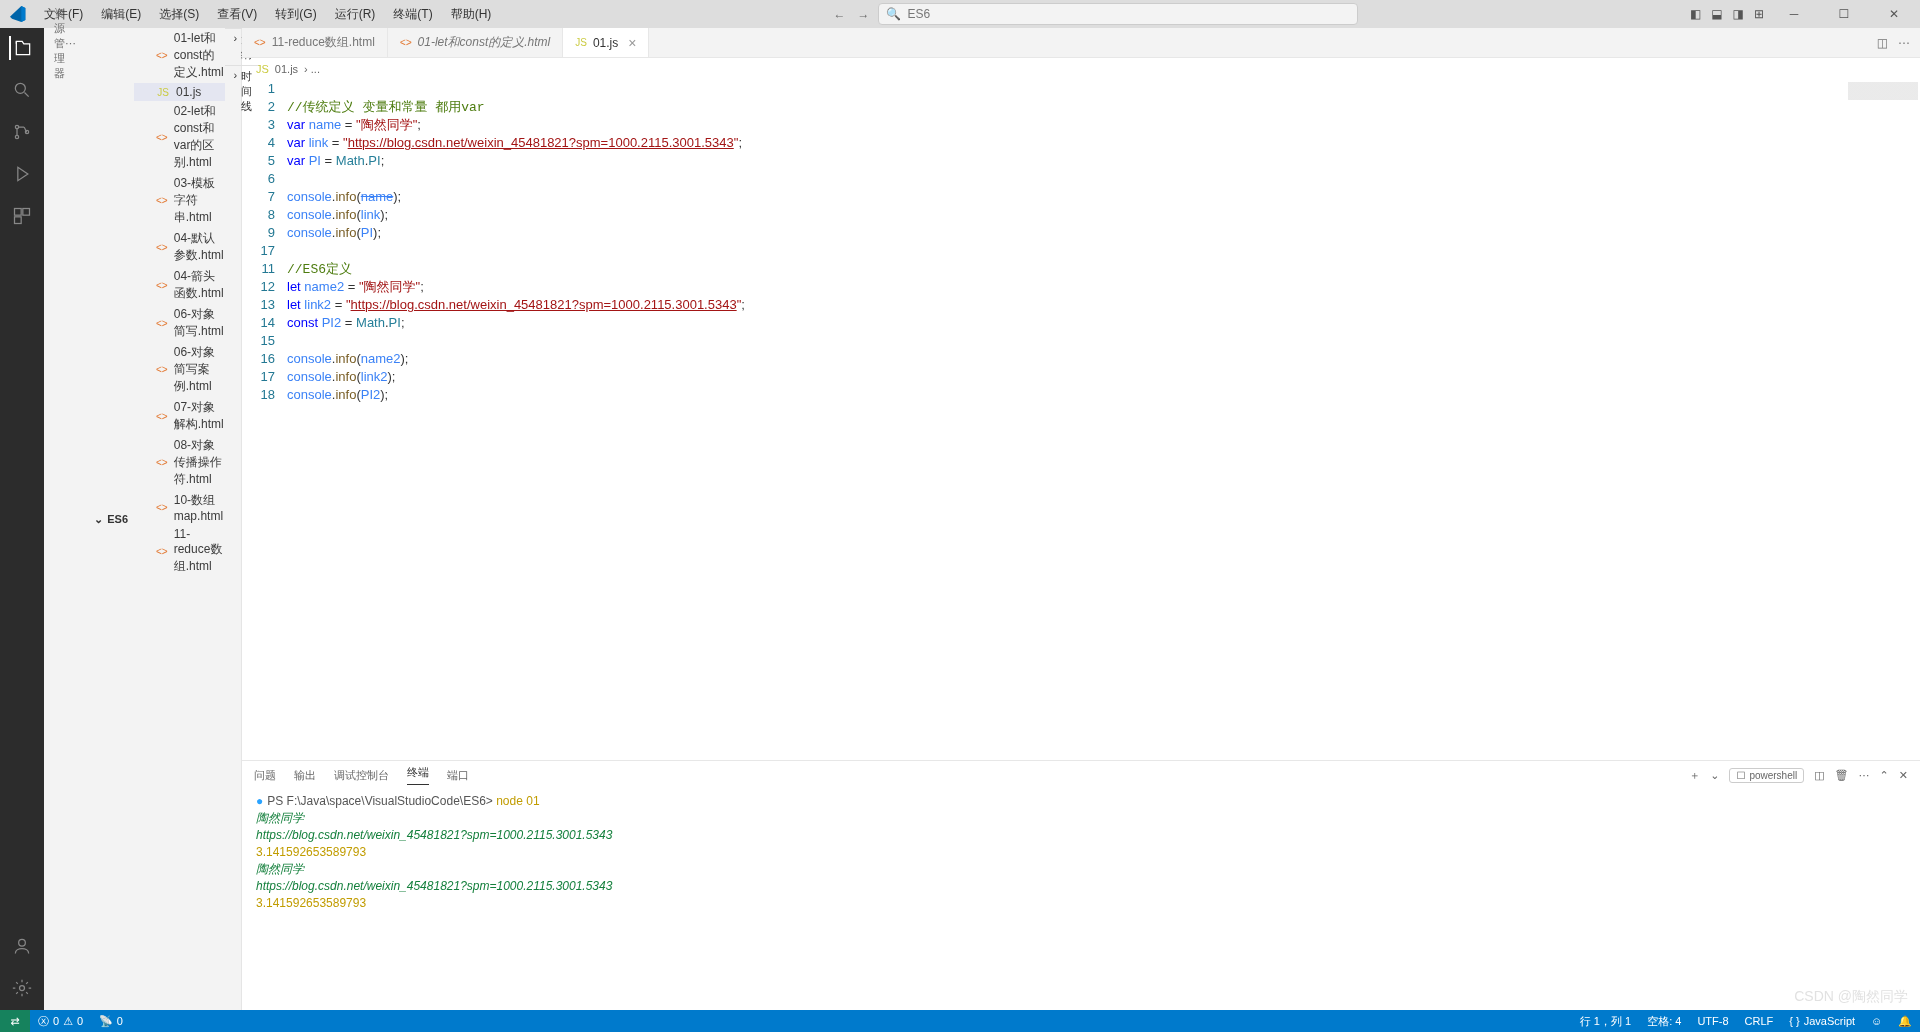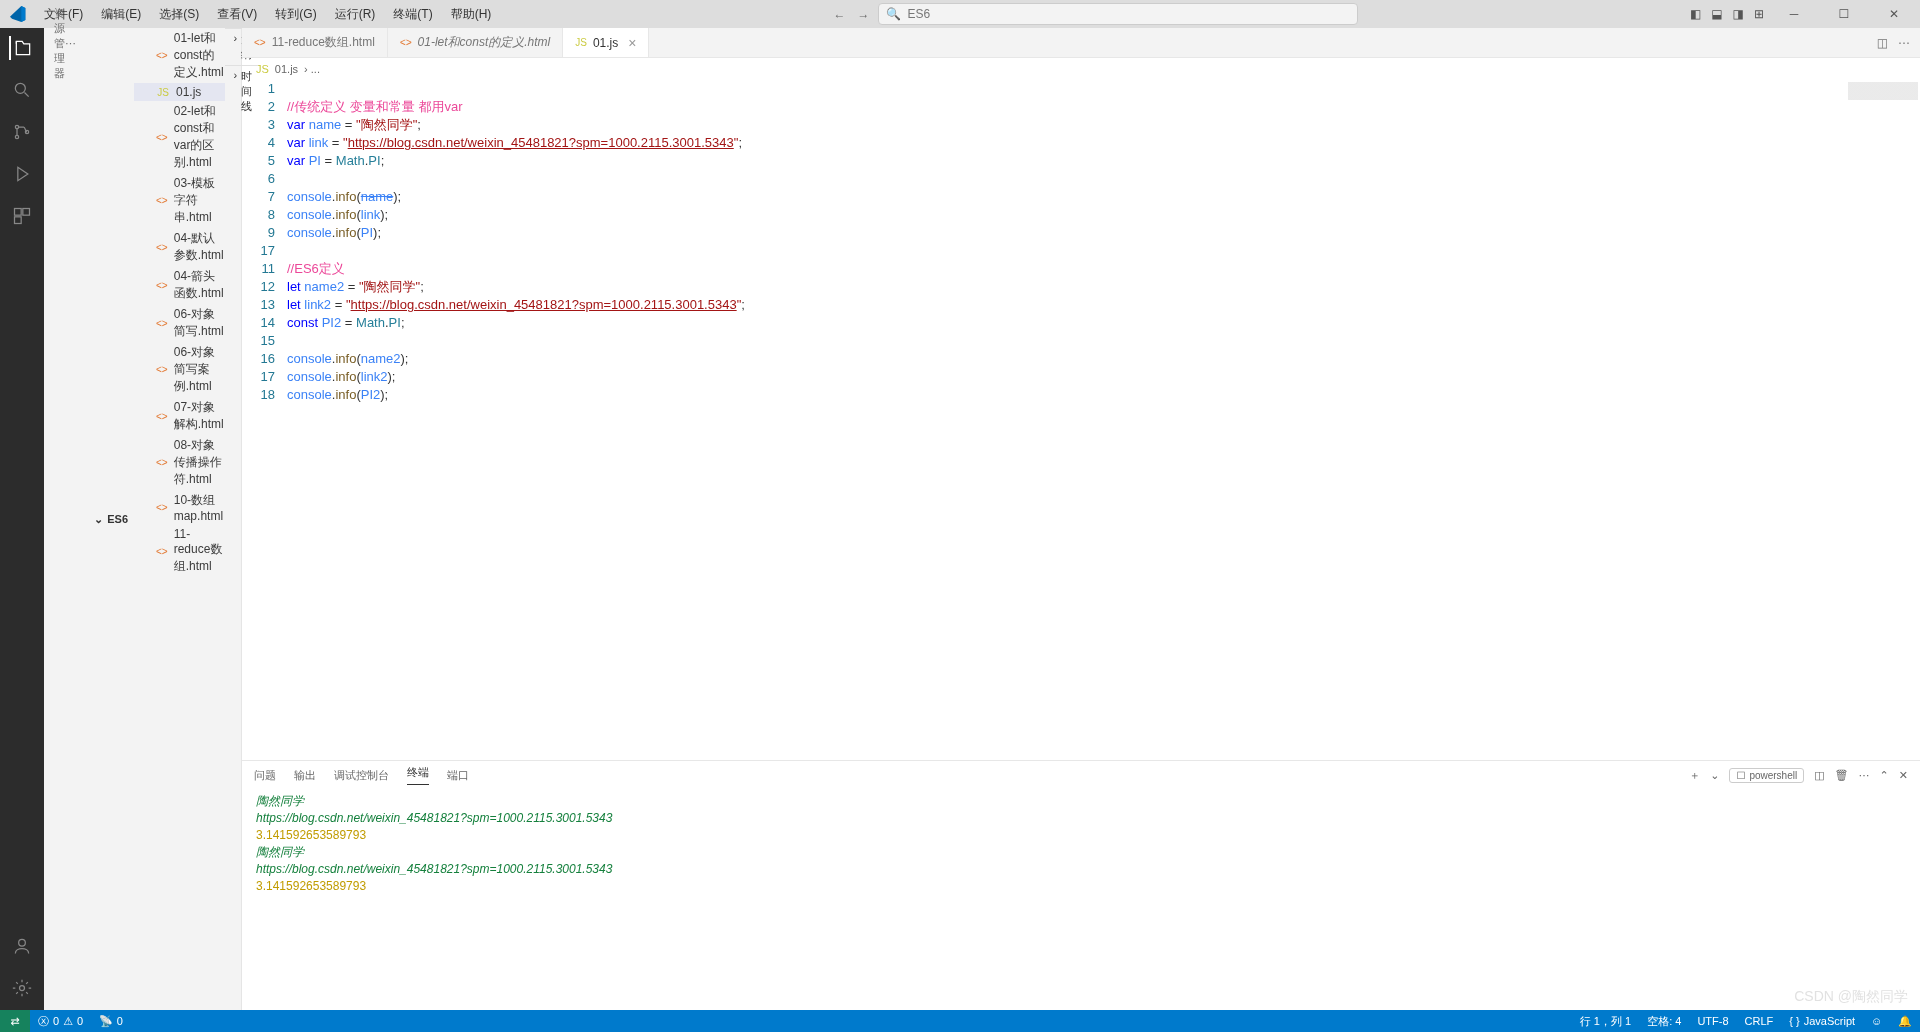--- a/index.html
+++ b/index.html
@@ -44,21 +44,21 @@
 
 .code { flex:1; display:flex; font-family:Consolas,monospace; font-size:13px; position:relative; overflow:hidden; }
 .gutter { width:45px; text-align:right; color:#237893; padding-right:12px; line-height:18px; }
 .gutter div { height:18px; }
 .lines { flex:1; line-height:18px; white-space:pre; }
 .lines .row { height:18px; }
 .c-kw { color:#0000ff; }
 .c-str { color:#a31515; }
 .c-var { color:#3b82f6; }
 .c-cls { color:#267f99; }
-.c-com { color:#ec4899; }
+.c-com { color:#4d7c0f;font-family:Liberation Mono, monospace; }
 .c-fn { color:#795e26; }
 .c-mem { color:#267f99; }
 .underline { text-decoration:underline; }
 .strike { text-decoration:line-through; }
 .minimap { position:absolute; right:2px; top:2px; width:70px; height:60px; opacity:0.3; background:linear-gradient(#bbb 0 30%,transparent 30%); }
 
 .panel { height:250px; border-top:1px solid #e7e7e7; display:flex; flex-direction:column; }
 .panel-tabs { height:28px; display:flex; align-items:center; padding:0 12px; gap:18px; font-size:11px; color:#666; }
 .panel-tabs span.active { color:#333; border-bottom:1px solid #333; padding-bottom:4px; }
 .panel-tabs .tools { margin-left:auto; display:flex; align-items:center; gap:10px; color:#666; }
@@ -302,20 +302,21 @@
           <span>⌄</span>
           <span class="shell">☐ <span>powershell</span></span>
           <span>◫</span>
           <span>🗑</span>
           <span>⋯</span>
           <span>⌃</span>
           <span>✕</span>
         </div>
       </div>
       <div class="term" id="term">
+          <div><span class="bullet">●</span><span class="path">PS F:\Java\space\VisualStudioCode\ES6&gt;</span><span class="cmd"> node 01</span></div>
           <div><span class="out">陶然同学</span></div>
           <div><span class="out">https://blog.csdn.net/weixin_45481821?spm=1000.2115.3001.5343</span></div>
           <div><span class="num">3.141592653589793</span></div>
           <div><span class="out">陶然同学</span></div>
           <div><span class="out">https://blog.csdn.net/weixin_45481821?spm=1000.2115.3001.5343</span></div>
           <div><span class="num">3.141592653589793</span></div>
         </div>
     </div>
   </div>
 </div>

